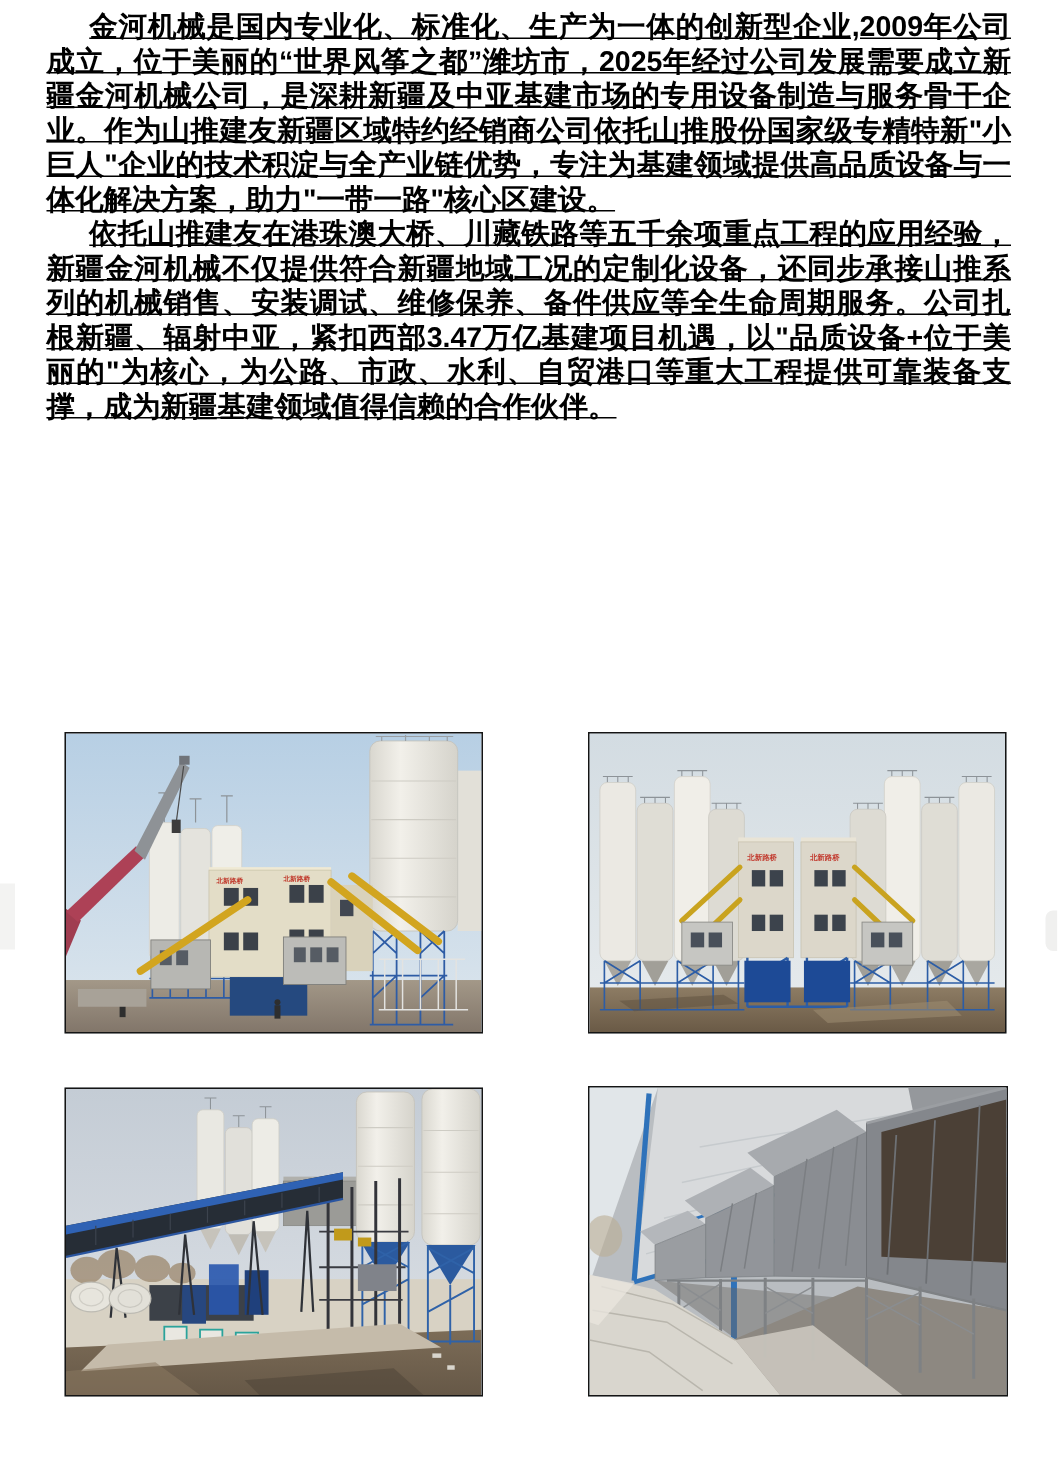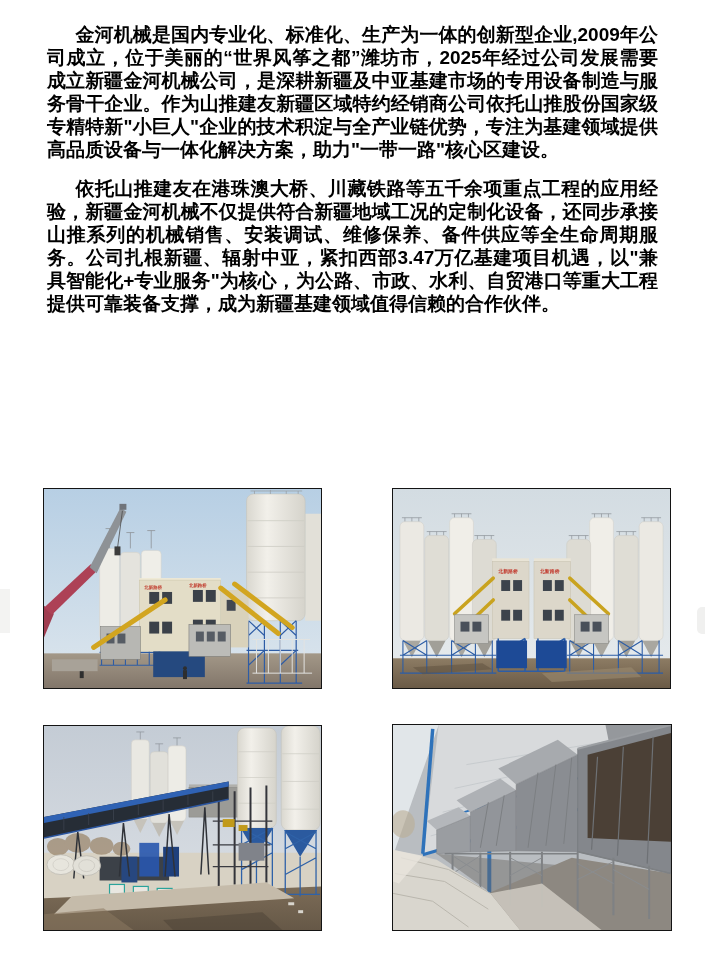--- a/index.html
+++ b/index.html
@@ -5,42 +5,42 @@
   html,body{margin:0;padding:0;background:#ffffff;}
   .page{
     position:relative;width:705px;height:976px;background:#ffffff;overflow:hidden;
     font-family:"Liberation Sans","DejaVu Sans",sans-serif;
   }
   .article{
     position:absolute;left:31px;top:7px;width:643px;
     color:#000;font-size:19px;line-height:23px;font-weight:700;
     text-align:justify;
   }
-  .article p{margin:16px;text-indent:1.5em;}
+  .article p{margin:0;text-indent:1.5em;text-decoration:underline;}
   .photo{
     position:absolute;margin:0;padding:0;
     border:1px solid #141414;box-sizing:border-box;background:#cfd6dc;overflow:hidden;
   }
   .photo svg{display:block;width:100%;height:100%;}
   #ph1{left:43px;top:488px;width:279px;height:201px;}
   #ph2{left:392px;top:488px;width:279px;height:201px;}
   #ph3{left:43px;top:725px;width:279px;height:206px;}
   #ph4{left:392px;top:724px;width:280px;height:207px;}
   .edgeL{position:absolute;left:0;top:589px;width:10px;height:44px;background:#f3f3f2;}
   .edgeR{position:absolute;right:0;top:607px;width:8px;height:27px;background:#f0f0ef;border-radius:5px 0 0 5px;}
   .logo-text{font-family:"Liberation Sans","DejaVu Sans",sans-serif;font-weight:700;}
 </style>
 </head>
 <body>
 
 <div class="page">
 
   <div class="article">
     <p>金河机械是国内专业化、标准化、生产为一体的创新型企业,2009年公司成立，位于美丽的“世界风筝之都”潍坊市，2025年经过公司发展需要成立新疆金河机械公司，是深耕新疆及中亚基建市场的专用设备制造与服务骨干企业。作为山推建友新疆区域特约经销商公司依托山推股份国家级专精特新"小巨人"企业的技术积淀与全产业链优势，专注为基建领域提供高品质设备与一体化解决方案，助力"一带一路"核心区建设。</p>
-    <p>依托山推建友在港珠澳大桥、川藏铁路等五千余项重点工程的应用经验，新疆金河机械不仅提供符合新疆地域工况的定制化设备，还同步承接山推系列的机械销售、安装调试、维修保养、备件供应等全生命周期服务。公司扎根新疆、辐射中亚，紧扣西部3.47万亿基建项目机遇，以"兼具智能化+专业服务"为核心，为公路、市政、水利、自贸港口等重大工程提供可靠装备支撑，成为新疆基建领域值得信赖的合作伙伴。</p>
+    <p>依托山推建友在港珠澳大桥、川藏铁路等五千余项重点工程的应用经验，新疆金河机械不仅提供符合新疆地域工况的定制化设备，还同步承接山推系列的机械销售、安装调试、维修保养、备件供应等全生命周期服务。公司扎根新疆、辐射中亚，紧扣西部3.47万亿基建项目机遇，以"品质设备+位于美丽的"为核心，为公路、市政、水利、自贸港口等重大工程提供可靠装备支撑，成为新疆基建领域值得信赖的合作伙伴。</p>
   </div>
 
   <figure class="photo" id="ph1">
     <svg viewBox="0 0 279 201" preserveAspectRatio="none">
       <defs>
         <linearGradient id="p1sky" x1="0" y1="0" x2="0" y2="1">
             <stop offset="0" stop-color="#b7cfe4"></stop>
             <stop offset="1" stop-color="#dde6ed"></stop>
           </linearGradient>
         <linearGradient id="siloG" x1="0" y1="0" x2="1" y2="0">

